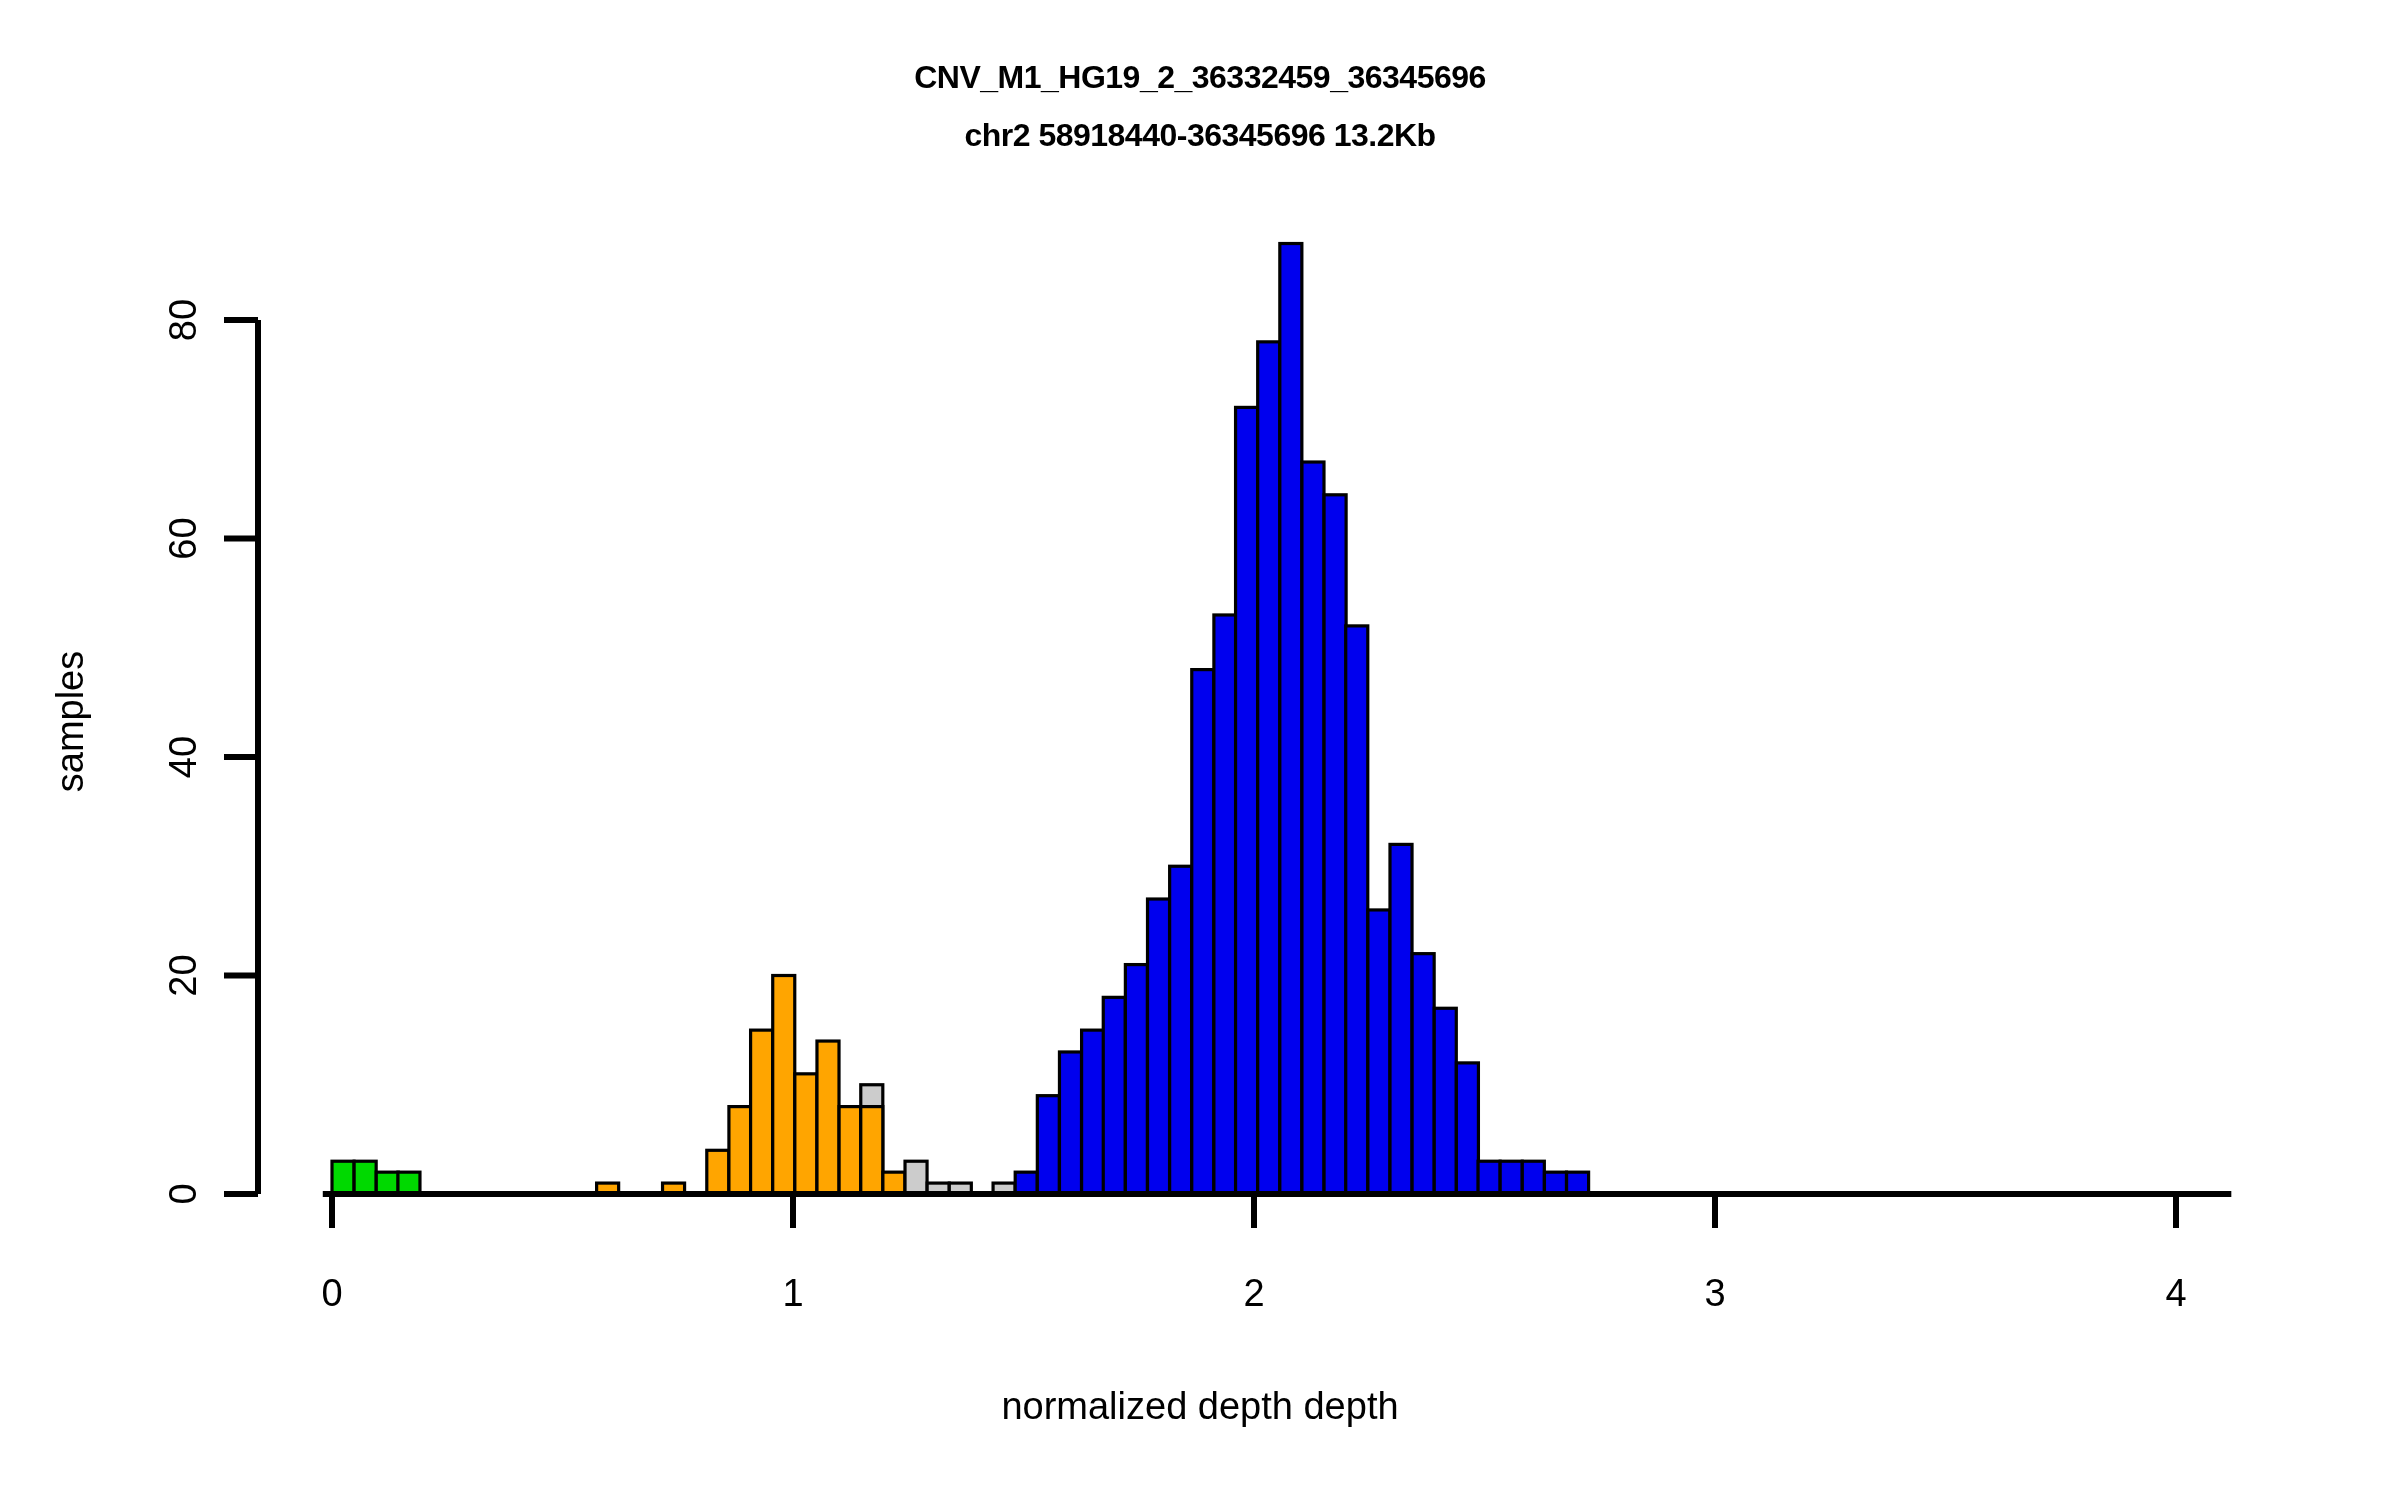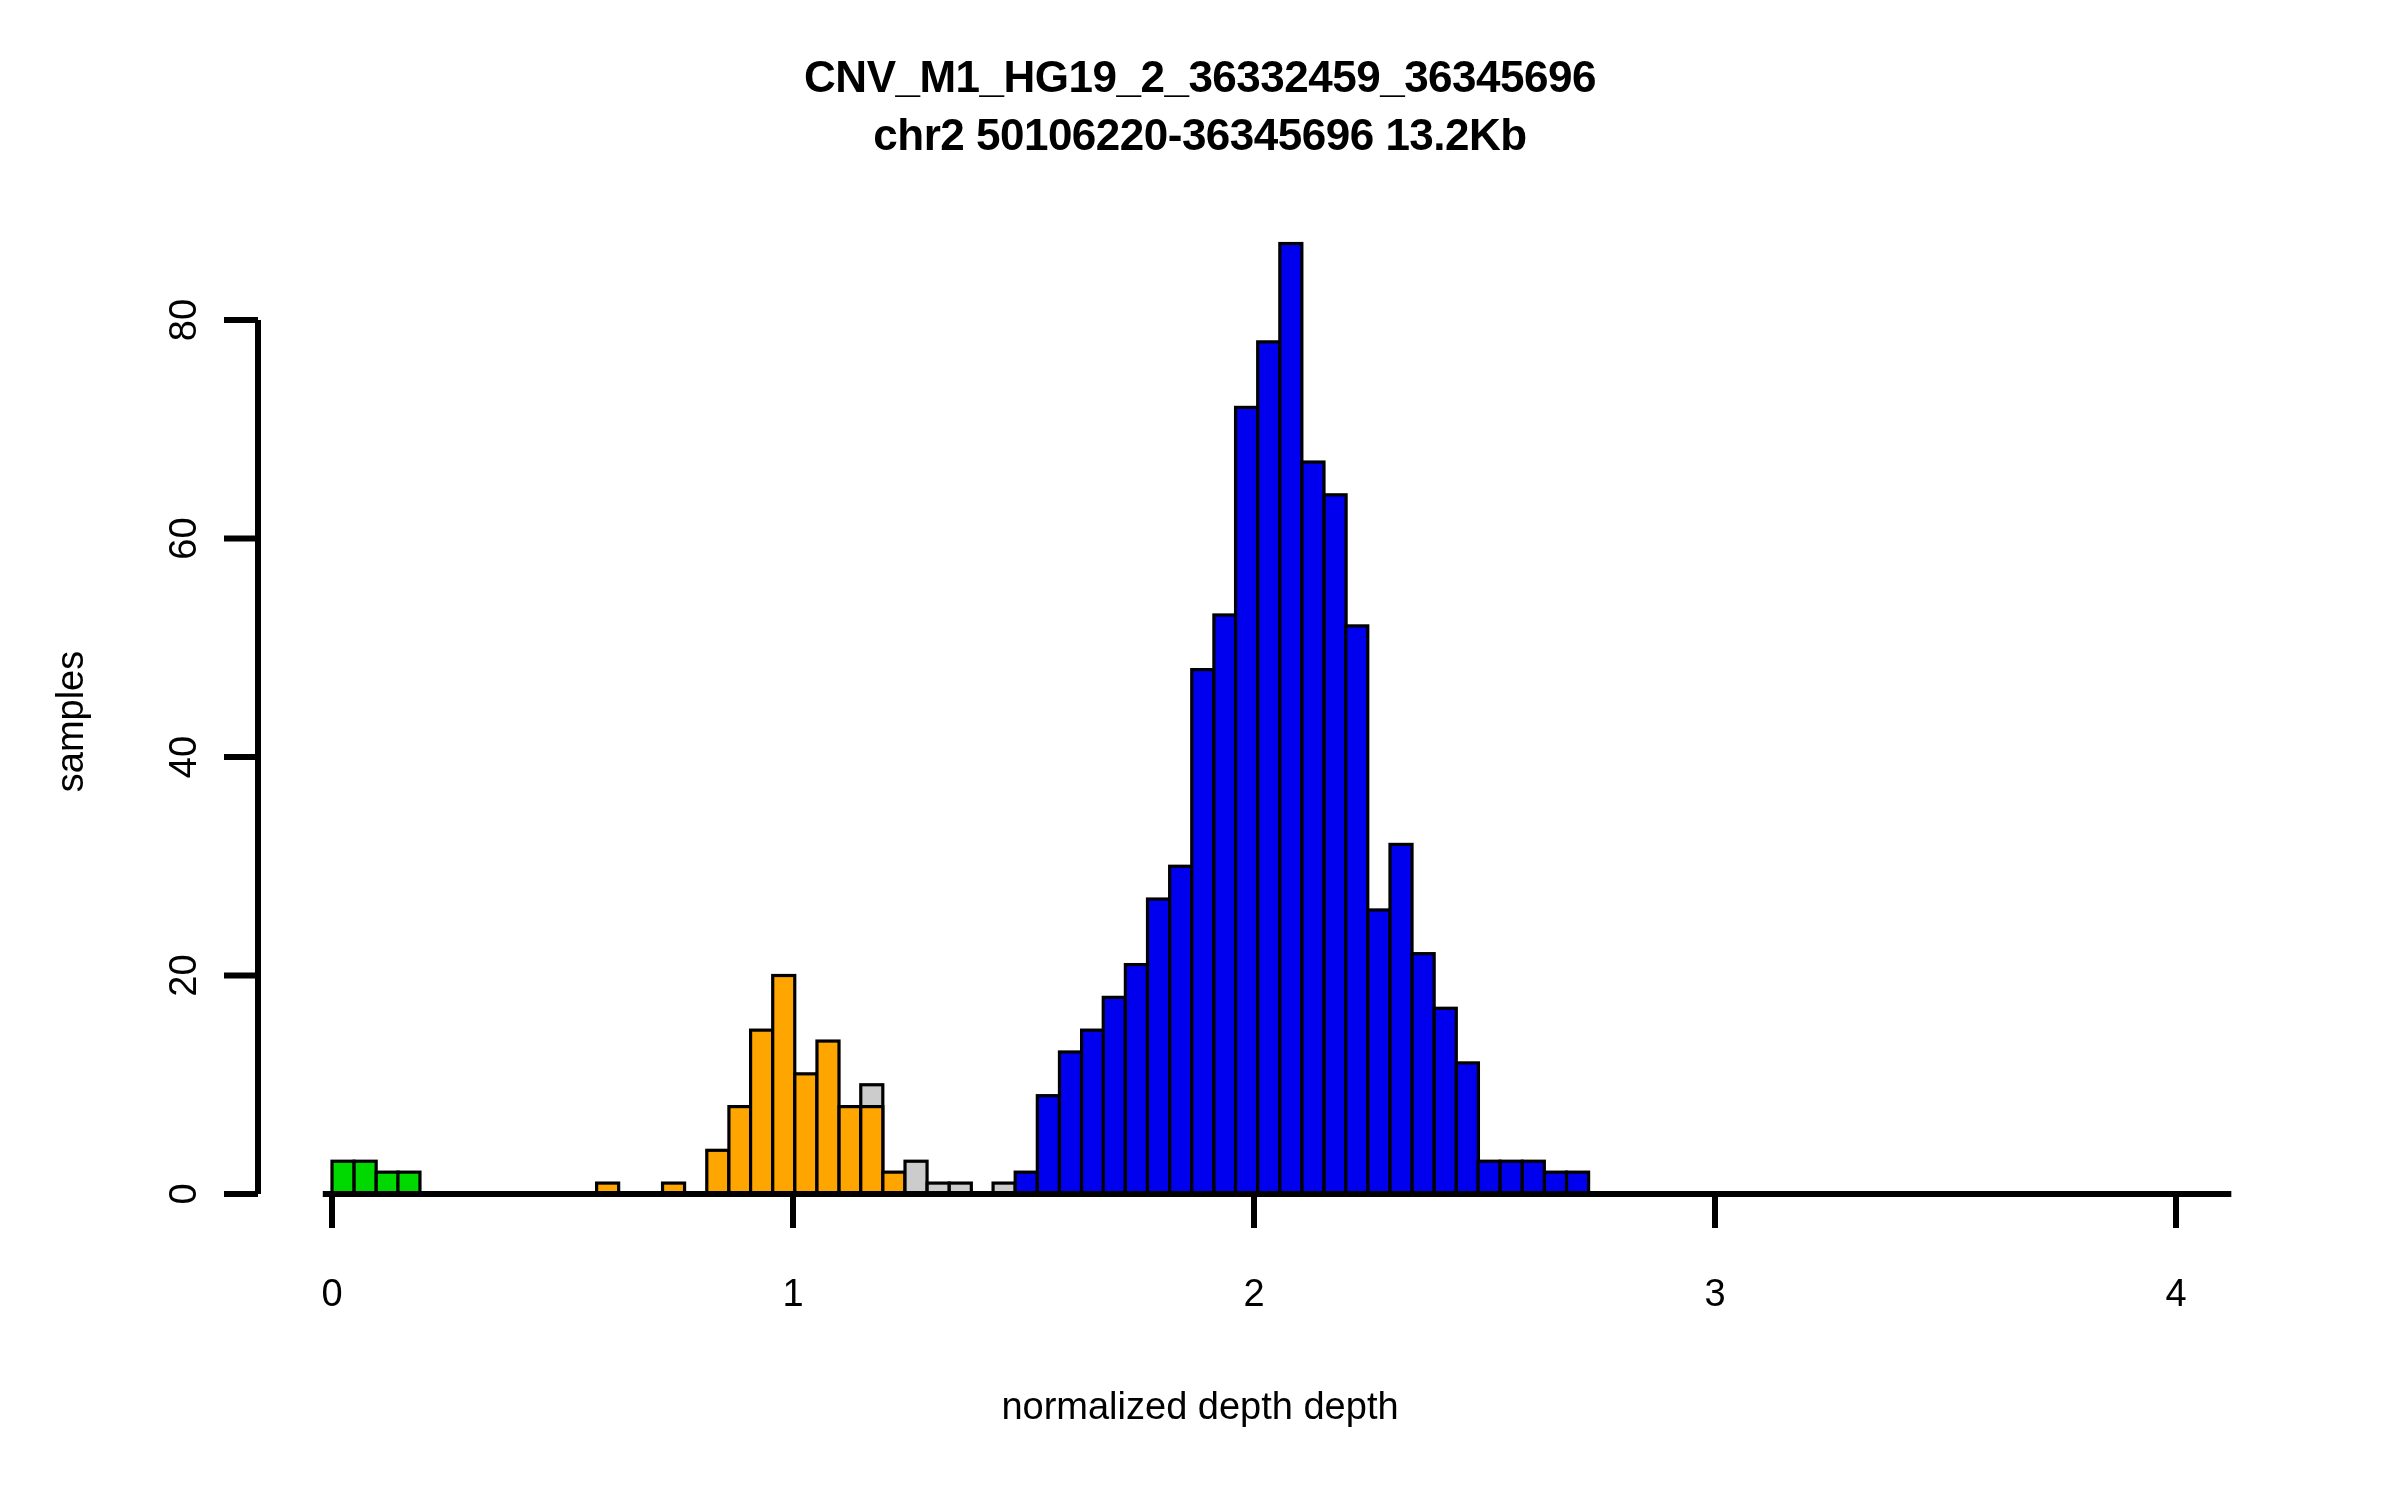--- a/index.html
+++ b/index.html
@@ -1,21 +1,21 @@
 <!DOCTYPE html>
 <html><head>
 <meta charset="utf-8">
 <style>
   html,body{margin:0;padding:0;background:#ffffff;}
   body{width:2400px;height:1500px;font-family:"Liberation Sans",sans-serif;color:#000;}
   #stage{position:relative;width:2400px;height:1500px;overflow:hidden;}
 
   
   .title-block{position:absolute;left:0;top:48px;width:2400px;text-align:center;}
-  .title-line{font-weight:bold;font-size:44px;line-height:58px;letter-spacing:-0.5px;
+  .title-line{font-weight:bold;font-size:32px;line-height:58px;letter-spacing:-0.5px;
               font-family:"Liberation Sans",sans-serif;white-space:pre;}
 
   
   .xlab{position:absolute;left:0;top:1385px;width:2400px;text-align:center;
         font-size:38px;font-family:"Liberation Sans",sans-serif;}
   .ylab{position:absolute;left:-130px;top:700px;width:400px;text-align:center;
         font-size:38px;font-family:"Liberation Sans",sans-serif;
         transform:rotate(-90deg);transform-origin:center center;}
 
   
@@ -24,21 +24,21 @@
 
   .tick-text{font-size:38px;font-family:"Liberation Sans",sans-serif;fill:#000;}
 </style>
 </head>
 <body>
 
 <div id="stage">
 
   <div class="title-block">
     <div class="title-line">CNV_M1_HG19_2_36332459_36345696</div>
-    <div class="title-line">chr2 50106220-36345696 13.2Kb</div>
+    <div class="title-line">chr2 58918440-36345696 13.2Kb</div>
   </div>
 
   <div id="plot">
     <svg id="chart-svg" width="2400" height="1500">
         <g>
           <rect x="332.00" y="1161.22" width="22.04" height="32.78" fill="#00D900" stroke="#000000" stroke-width="3.2"></rect>
           <rect x="354.13" y="1161.22" width="22.04" height="32.78" fill="#00D900" stroke="#000000" stroke-width="3.2"></rect>
           <rect x="376.26" y="1172.15" width="22.04" height="21.85" fill="#00D900" stroke="#000000" stroke-width="3.2"></rect>
           <rect x="397.92" y="1172.15" width="22.04" height="21.85" fill="#00D900" stroke="#000000" stroke-width="3.2"></rect>
           <rect x="596.61" y="1183.08" width="22.04" height="10.93" fill="#FFA500" stroke="#000000" stroke-width="3.2"></rect>

